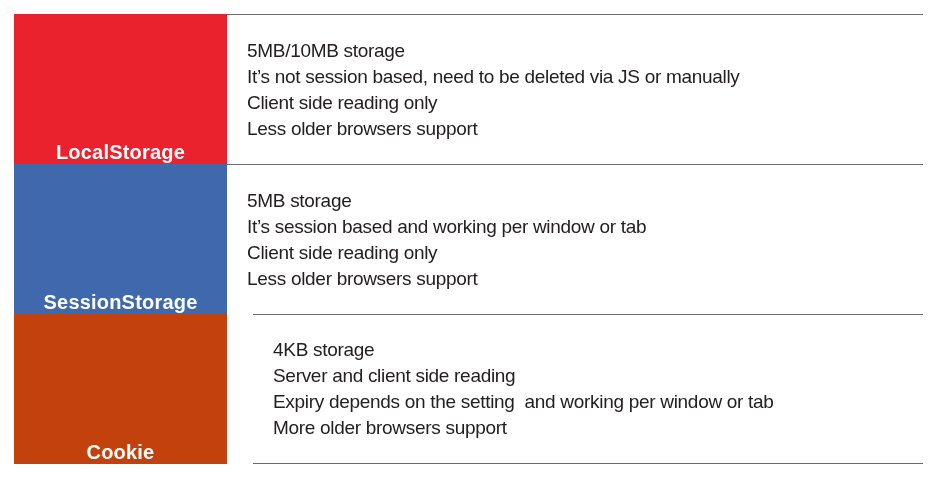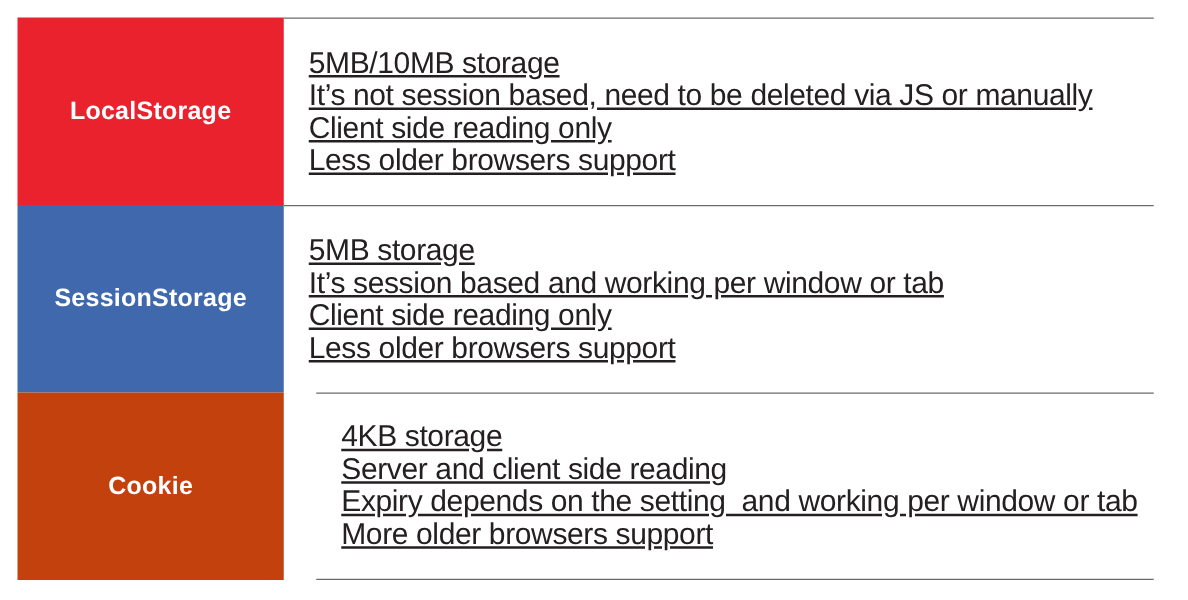--- a/index.html
+++ b/index.html
@@ -13,21 +13,21 @@
   .board {
     position: absolute;
     left: 14px; top: 14px;
     width: 909px;
   }
   .row { display: flex; height: 150px; }
   .label-box {
     flex: 0 0 213px;
     width: 213px;
     display: flex;
-    align-items: center;
+    align-items: flex-end;
     justify-content: center;
   }
   .label {
     color: var(--label-color, #ffffff);
     font-weight: 700;
     font-size: 20px;
     letter-spacing: 0.2px;
   }
   .content {
     flex: 1;
@@ -36,26 +36,25 @@
     flex-direction: column;
     justify-content: center;
     padding-left: 20px;
     padding-right: 6px;
   }
   .row:last-child .content {
     border-bottom: 1.5px solid var(--divider-color, #6b6b6b);
     margin-left: 26px;
   }
   .line {
-    font-size: 24px;
+    font-size: 19px;
     line-height: 26px;
     color: var(--text-color, #242021);
     letter-spacing: -0.3px;
     white-space: pre-wrap; 
-    text-decoration: underline;
   }
 </style>
 </head>
 <body style="background-color: rgb(255, 255, 255);">
 
 <div class="board">
 
   <div class="row">
     <div class="label-box" style="background-color: rgb(234, 34, 46);">
       <span class="label">LocalStorage</span>

